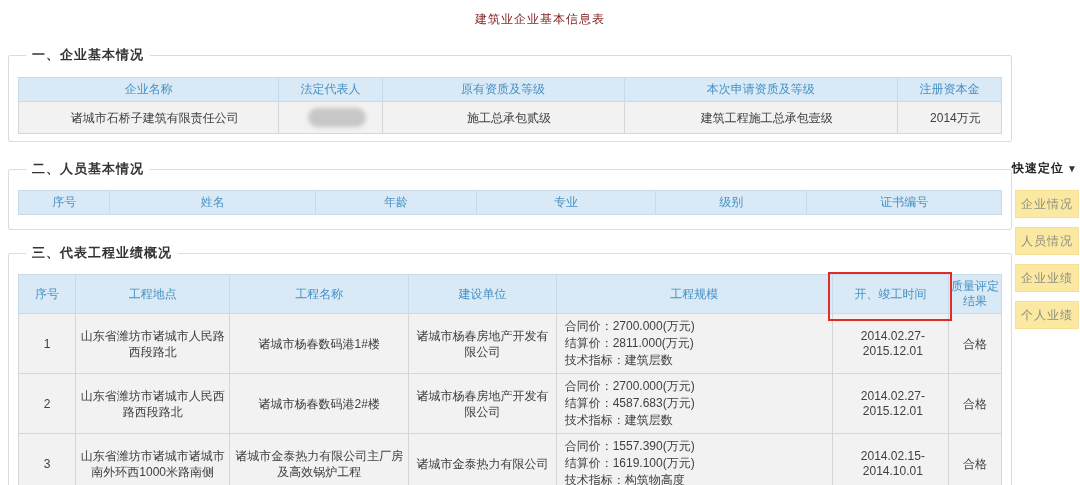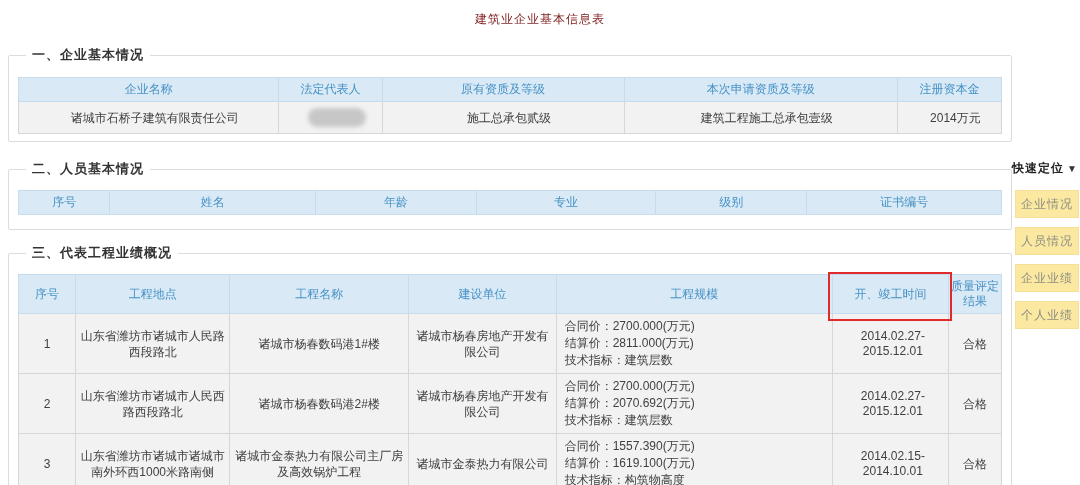--- a/index.html
+++ b/index.html
@@ -176,21 +176,21 @@
       <td>合格</td>
     </tr>
 
     <tr>
       <td>2</td>
       <td>山东省潍坊市诸城市人民西路西段路北</td>
       <td>诸城市杨春数码港2#楼</td>
       <td>诸城市杨春房地产开发有限公司</td>
       <td class="scale-cell">
         <div>合同价：2700.000(万元)</div>
-        <div>结算价：2070.692(万元)</div>
+        <div>结算价：4587.683(万元)</div>
         <div>技术指标：建筑层数</div>
       </td>
       <td class="dates-cell">
         <div>2014.02.27-</div>
         <div>2015.12.01</div>
       </td>
       <td>合格</td>
     </tr>
 
     <tr>

